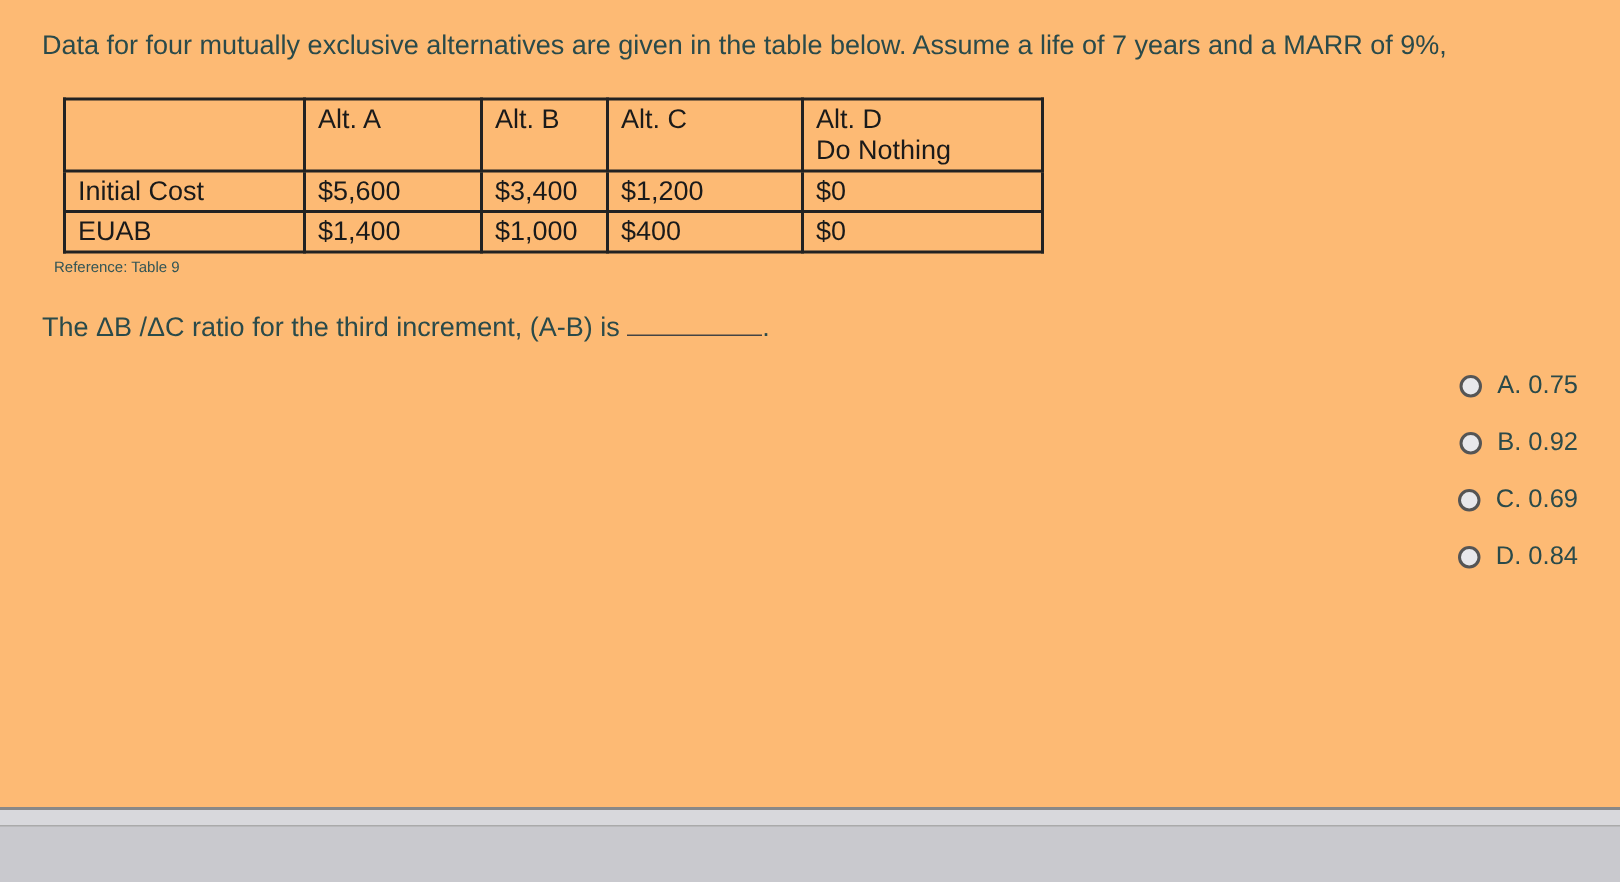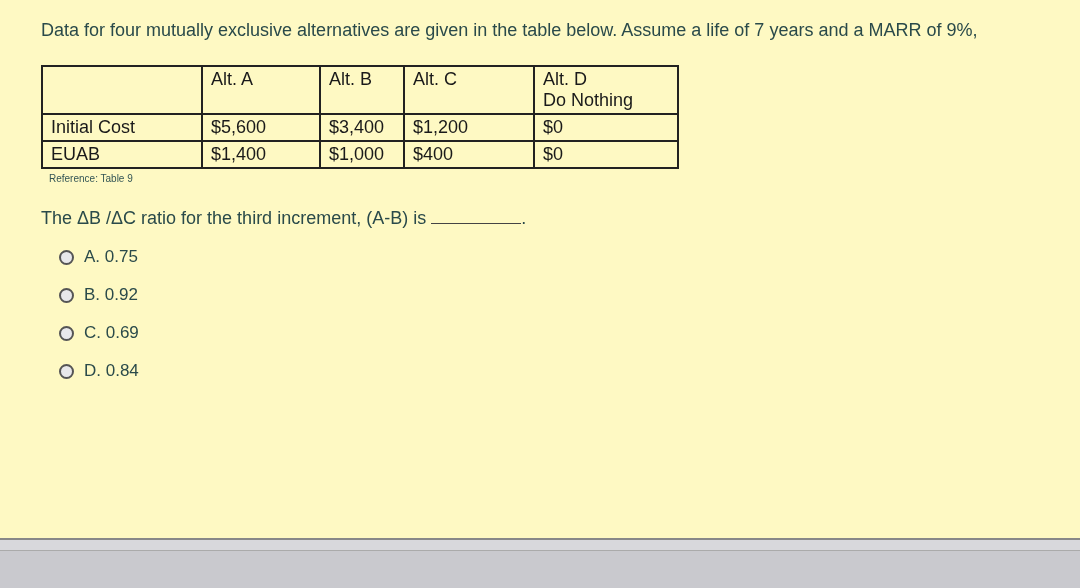--- a/index.html
+++ b/index.html
@@ -9,48 +9,49 @@
     }
     body {
       width: 1080px;
       height: 588px;
       background: #d8d8dc;
       font-family: Arial, sans-serif;
       color: #1a1a1a;
       position: relative;
     }
     .page-container {
-      padding: 18px 41px;
-      background: #fef9c3;
+      padding: 18px 28px;
+      background: #fdba74;
       min-height: 540px;
       border-bottom: 2px solid #888;
     }
     .intro-text {
       font-size: 18px;
       color: #2a4a4a;
       margin-bottom: 22px;
       line-height: 1.4;
     }
     .data-table {
       border-collapse: collapse;
       font-size: 18px;
       color: #1a1a1a;
+      margin-left: 14px;
       margin-bottom: 4px;
     }
     .data-table td {
       border: 2px solid #222;
       padding: 2px 10px 2px 8px;
       vertical-align: top;
       text-align: left;
     }
     .col-label { width: 160px; }
     .col-a { width: 118px; }
     .col-b { width: 84px; }
     .col-c { width: 130px; }
-    .col-d { width: 144px; }
+    .col-d { width: 160px; }
     .reference {
       font-size: 10px;
       color: #355;
       margin-left: 8px;
       margin-top: 4px;
       margin-bottom: 24px;
     }
     .question-text {
       font-size: 18px;
       color: #2a4a4a;
@@ -65,20 +66,21 @@
     }
     .options {
       margin-left: 18px;
     }
     .option-row {
       display: flex;
       align-items: center;
       margin: 18px 0;
       font-size: 17px;
       color: #2a4a4a;
+      justify-content: flex-end;
     }
     .radio-circle {
       width: 15px;
       height: 15px;
       border: 2px solid #555;
       border-radius: 50%;
       margin-right: 10px;
       flex-shrink: 0;
       background: #e8e8eb;
     }

